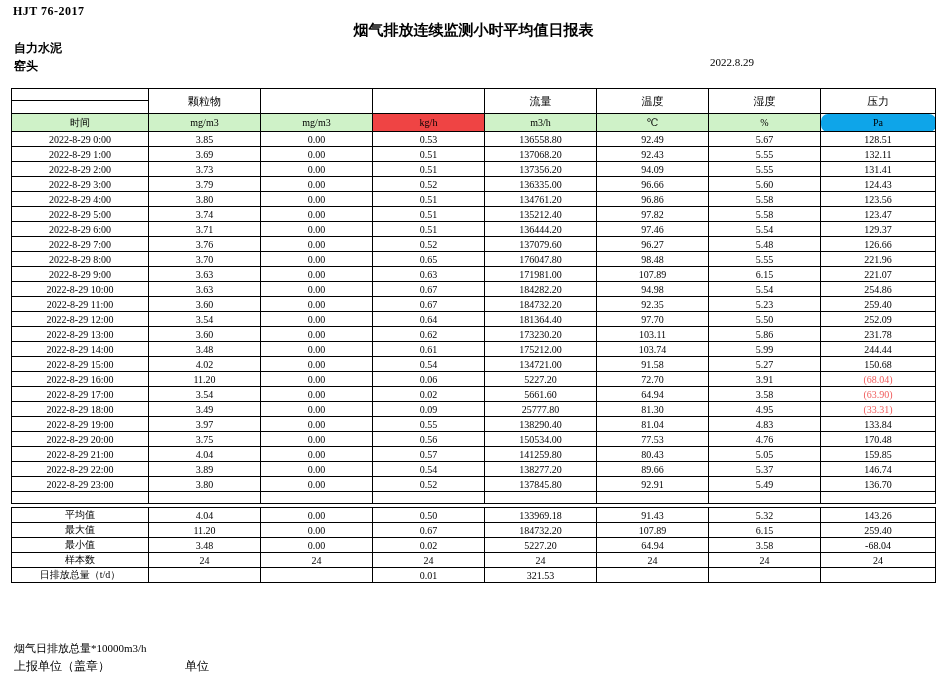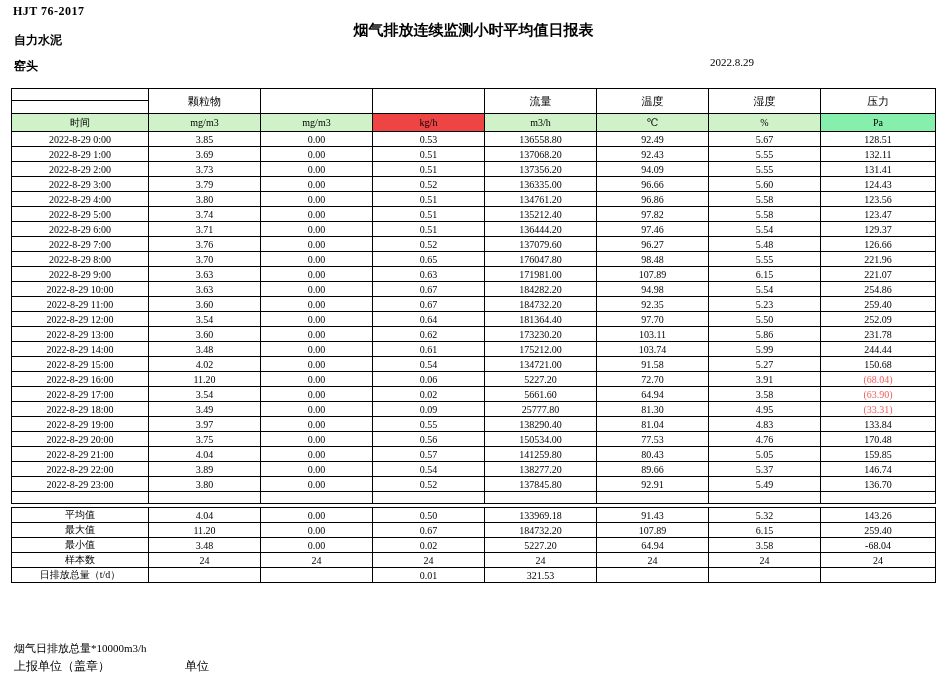--- a/index.html
+++ b/index.html
@@ -4,21 +4,21 @@
 <style>
   * { margin:0; padding:0; box-sizing:border-box; }
   html,body { background:#ffffff; }
   body {
     width:947px; height:675px; position:relative;
     font-family:"Liberation Serif","DejaVu Serif",serif;
     color:#000;
   }
   .std-code { position:absolute; left:13px; top:4px; font-weight:bold; font-size:12px; letter-spacing:0.5px; }
   .doc-title { position:absolute; left:0; top:21px; width:100%; text-align:center; font-weight:bold; font-size:15px; }
-  .company  { position:absolute; left:14px; top:32px; font-weight:bold; font-size:12px; }
+  .company  { position:absolute; left:14px; top:40px; font-weight:bold; font-size:12px; }
   .location { position:absolute; left:14px; top:58px; font-weight:bold; font-size:12px; }
   .rpt-date { position:absolute; left:710px; top:56px; font-size:11px; }
 
   table.report {
     position:absolute; left:11px; top:88px; width:924px;
     border-collapse:collapse; table-layout:fixed;
   }
   table.report td {
     border:1px solid #000; text-align:center; vertical-align:middle;
     font-size:10px; height:15px; padding:0; overflow:hidden; white-space:nowrap;
@@ -72,21 +72,21 @@
         <td></td>
       </tr>
       <tr class="units">
         <td style="background: rgb(207, 242, 200);">时间</td>
         <td style="background: rgb(207, 242, 200);">mg/m3</td>
         <td style="background: rgb(207, 242, 200);">mg/m3</td>
         <td style="background: #ef4444;">kg/h</td>
         <td style="background: rgb(207, 242, 200);">m3/h</td>
         <td style="background: rgb(207, 242, 200);">℃</td>
         <td style="background: rgb(207, 242, 200);">%</td>
-        <td style="background: #86efac;">Pa</td>
+        <td style="background: #0ea5e9; border-radius: 7px;">Pa</td>
       </tr>
     </thead>
   <tbody>
       <tr class="data-row">
         <td>2022-8-29 0:00</td>
         <td>3.85</td>
         <td>0.00</td>
         <td>0.53</td>
         <td>136558.80</td>
         <td>92.49</td>

